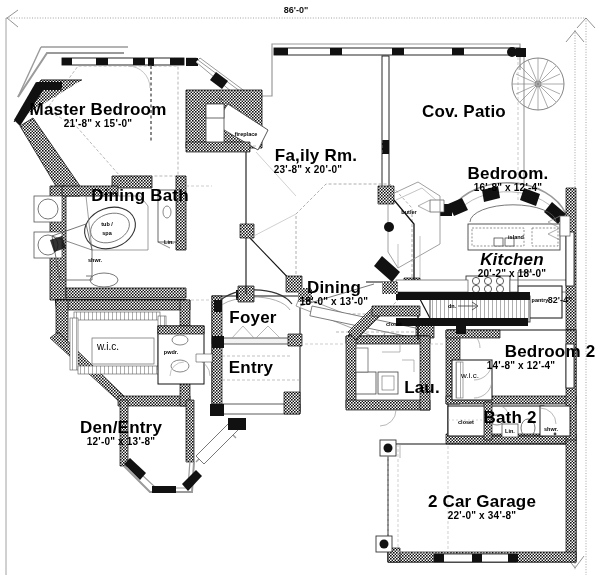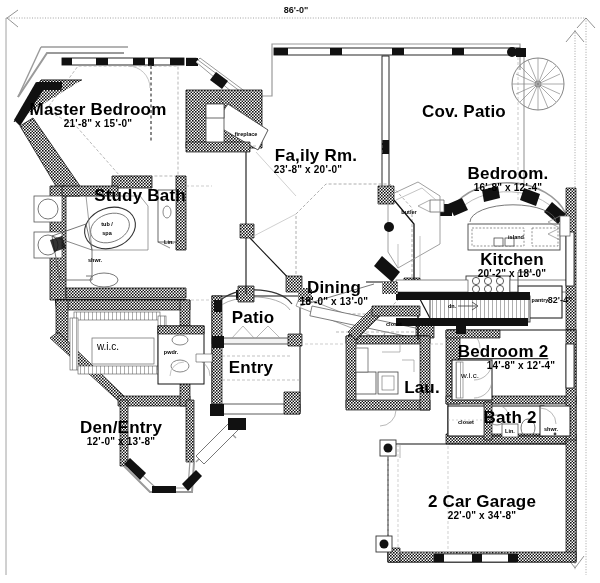--- a/index.html
+++ b/index.html
@@ -378,40 +378,40 @@
       <line x1="300" y1="344" x2="346" y2="344"></line>
       <line x1="430" y1="344" x2="446" y2="344"></line>
       <line x1="186" y1="186" x2="212" y2="186"></line>
     </g>
 
   </svg>
 
   <div class="lbl room-name ctr" style="left:98px;top:110px;">Master Bedroom</div>
   <div class="lbl room-dim  ctr" style="left:98px;top:124px;">21'-8" x 15'-0"</div>
 
-  <div class="lbl room-name ctr" style="left:140px;top:196px;">Study Bath</div>
+  <div class="lbl room-name ctr" style="left:140px;top:196px;">Dining Bath</div>
 
   <div class="lbl room-name ctr" style="left:308px;top:156px;margin-left:8px;">Fa,ily Rm.</div>
   <div class="lbl room-dim  ctr" style="left:308px;top:170px;">23'-8" x 20'-0"</div>
 
   <div class="lbl room-name ctr" style="left:464px;top:112px;">Cov. Patio</div>
 
   <div class="lbl room-name ctr" style="left:508px;top:174px;">Bedroom.</div>
   <div class="lbl room-dim  ctr" style="left:508px;top:188px;">16'-8" x 12'-4"</div>
 
-  <div class="lbl room-name ctr" style="left:512px;top:260px;">Kitchen</div>
+  <div class="lbl room-name ctr" style="left:512px;top:260px;font-style:italic;">Kitchen</div>
   <div class="lbl room-dim  ctr" style="left:512px;top:274px;">20'-2" x 18'-0"</div>
 
   <div class="lbl room-name ctr" style="left:334px;top:288px;">Dining</div>
   <div class="lbl room-dim  ctr" style="left:334px;top:302px;">18'-0" x 13'-0"</div>
 
-  <div class="lbl room-name ctr" style="left:253px;top:318px;">Patio</div>
+  <div class="lbl room-name ctr" style="left:253px;top:318px;">Foyer</div>
   <div class="lbl room-name ctr" style="left:251px;top:368px;">Entry</div>
 
-  <div class="lbl room-name ctr" style="left:503px;top:352px;text-decoration:underline;">Bedroom 2</div>
+  <div class="lbl room-name ctr" style="left:550px;top:352px;">Bedroom 2</div>
   <div class="lbl room-dim  ctr" style="left:521px;top:366px;">14'-8" x 12'-4"</div>
 
   <div class="lbl room-name ctr" style="left:510px;top:418px;text-align:right;">Bath 2</div>
   <div class="lbl room-name ctr" style="left:382px;top:388px;margin-left:40px;">Lau.</div>
 
   <div class="lbl room-name ctr" style="left:121px;top:428px;">Den/Entry</div>
   <div class="lbl room-dim  ctr" style="left:121px;top:442px;">12'-0" x 13'-8"</div>
 
   <div class="lbl room-name ctr" style="left:482px;top:502px;">2 Car Garage</div>
   <div class="lbl room-dim  ctr" style="left:482px;top:516px;">22'-0" x 34'-8"</div>

